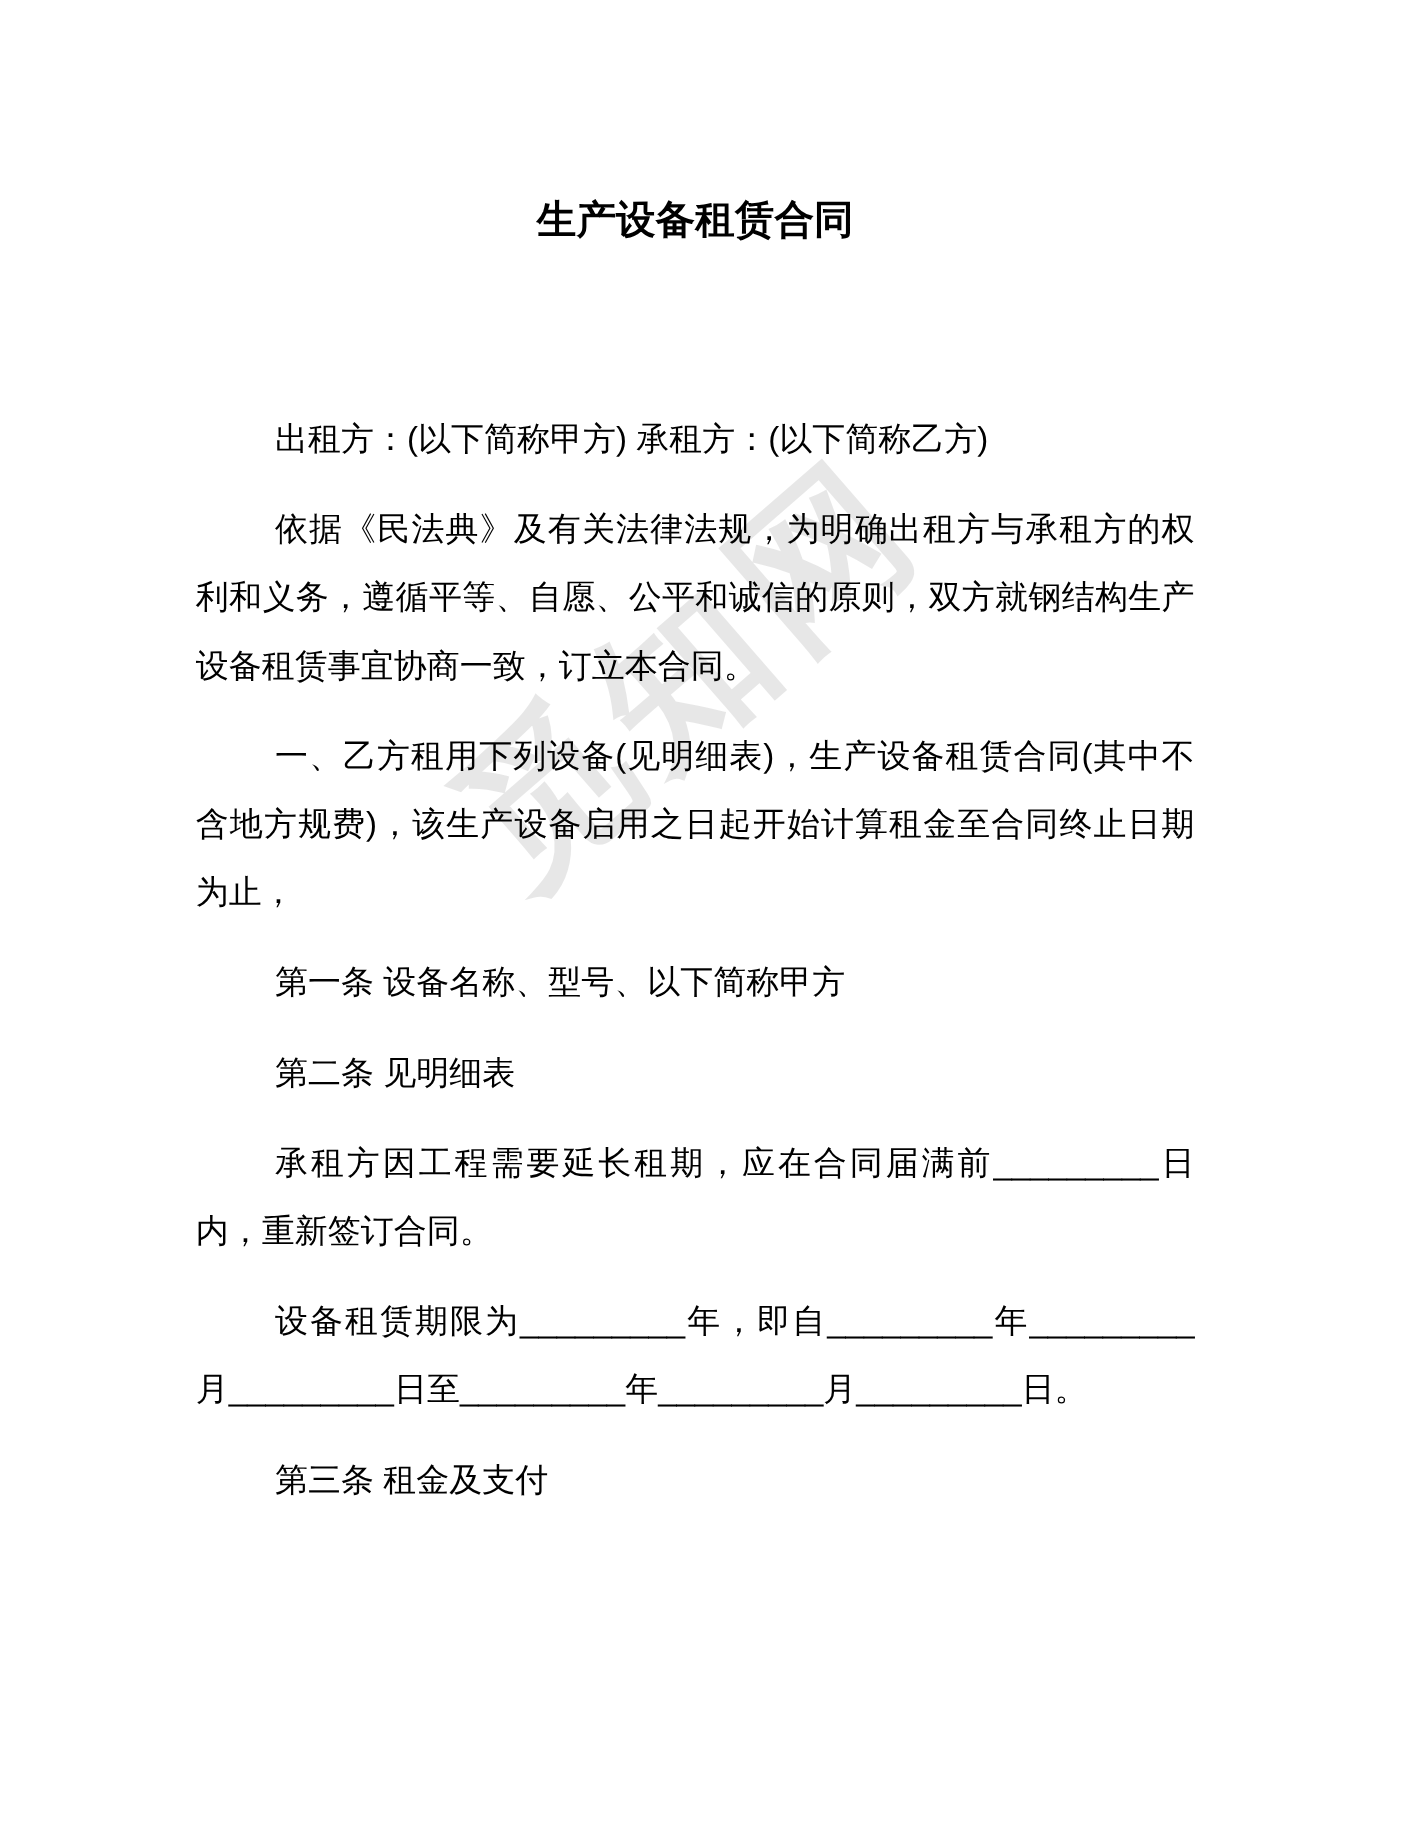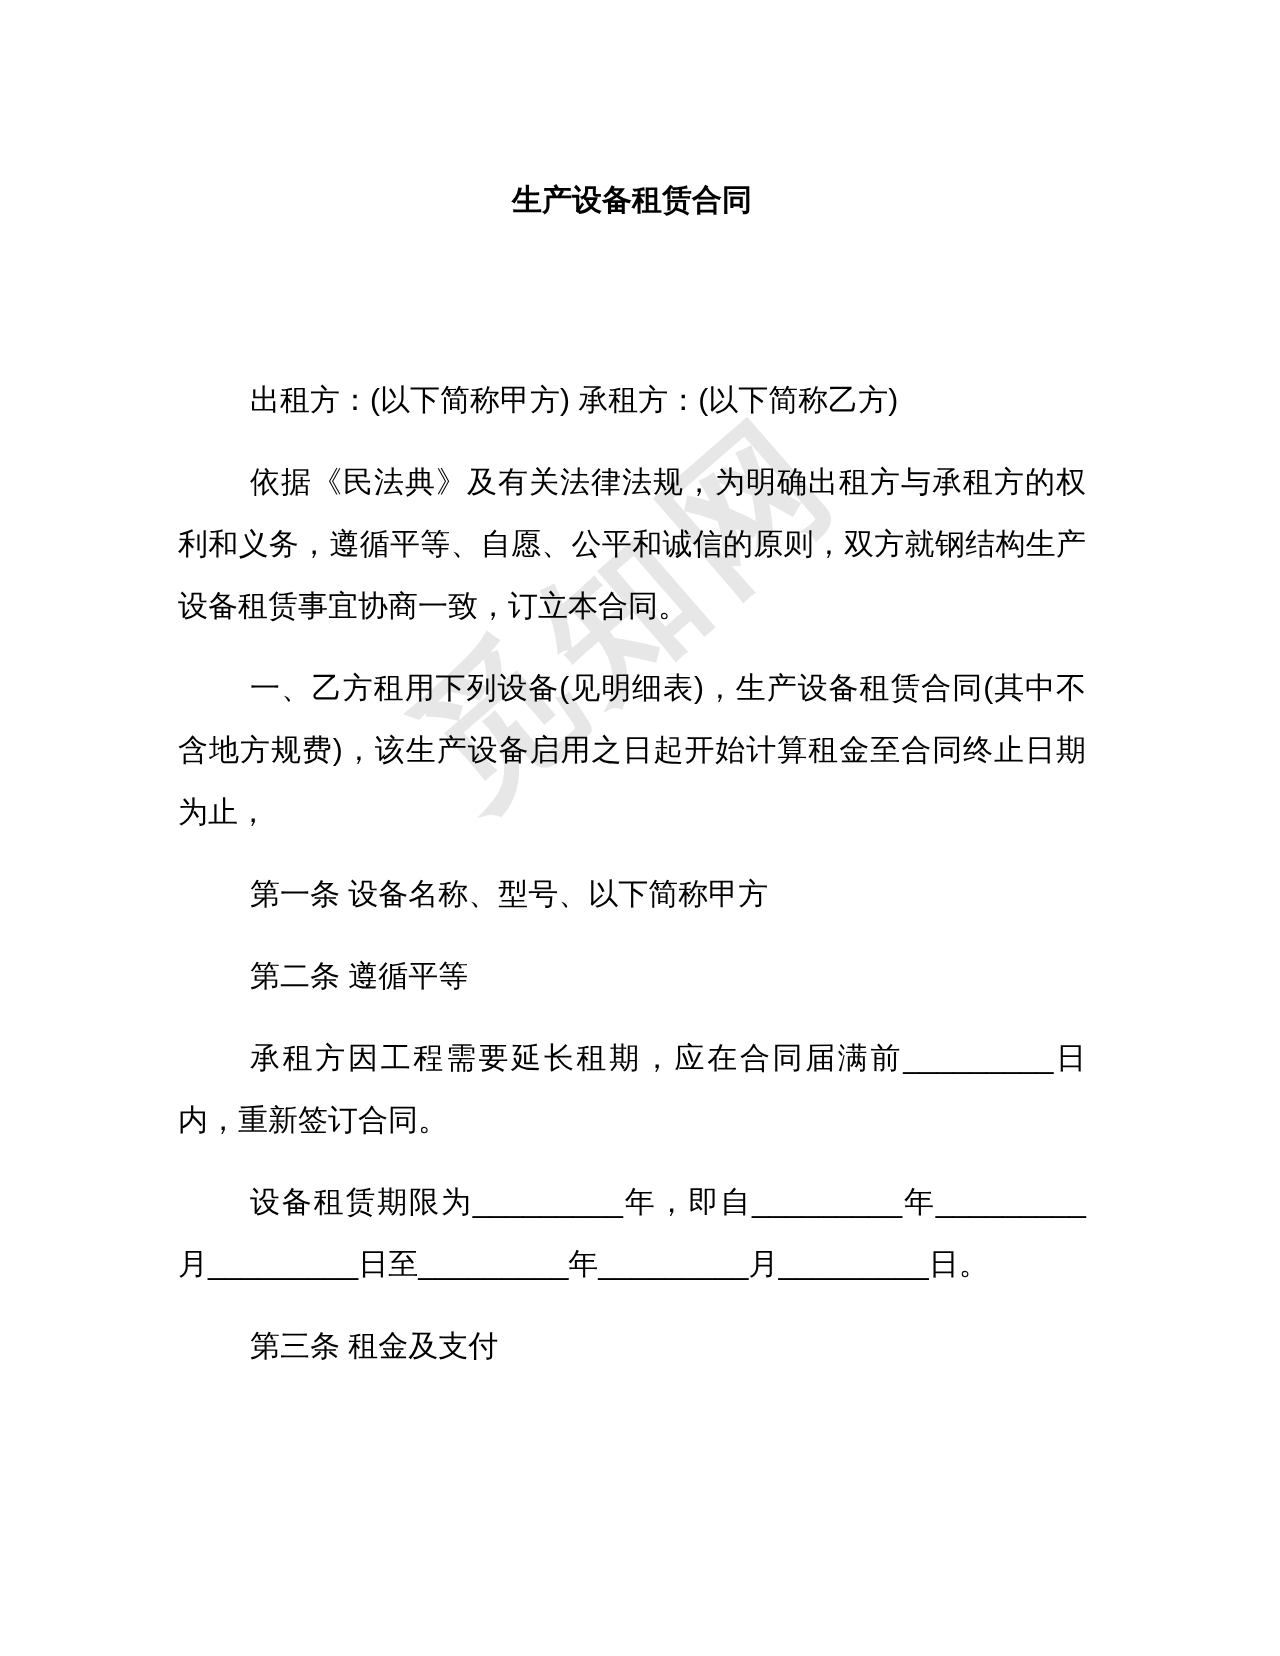--- a/index.html
+++ b/index.html
@@ -30,21 +30,21 @@
     z-index: 0;
     user-select: none;
   }
   .content {
     position: relative;
     z-index: 1;
     padding: 178px 194px 0 178px;
   }
   .doc-title {
     margin: 0 0 147px 0;
-    font-size: 30px;
+    font-size: 36px;
     line-height: 44px;
     font-weight: 700;
     text-align: center;
   }
   .doc-body p {
     margin: 0 0 20px 0;
     font-size: 30px;
     line-height: 62px;
     font-weight: 400;
     text-indent: 2.4em;
@@ -60,19 +60,19 @@
 
   <div class="content">
     <h1 class="doc-title">生产设备租赁合同</h1>
 
     <div class="doc-body">
 
     <p class="para">出租方：(以下简称甲方) 承租方：(以下简称乙方)</p>
         <p class="para">依据《民法典》及有关法律法规，为明确出租方与承租方的权利和义务，遵循平等、自愿、公平和诚信的原则，双方就钢结构生产设备租赁事宜协商一致，订立本合同。</p>
         <p class="para">一、乙方租用下列设备(见明细表)，生产设备租赁合同(其中不含地方规费)，该生产设备启用之日起开始计算租金至合同终止日期为止，</p>
         <p class="heading">第一条 设备名称、型号、以下简称甲方</p>
-        <p class="heading">第二条 遵循平等</p>
+        <p class="heading">第二条 见明细表</p>
         <p class="para">承租方因工程需要延长租期，应在合同届满前_________日内，重新签订合同。</p>
         <p class="para">设备租赁期限为_________年，即自_________年_________月_________日至_________年_________月_________日。</p>
         <p class="heading">第三条 租金及支付</p>
       </div>
   </div>
 </div>
 
 </body></html>

